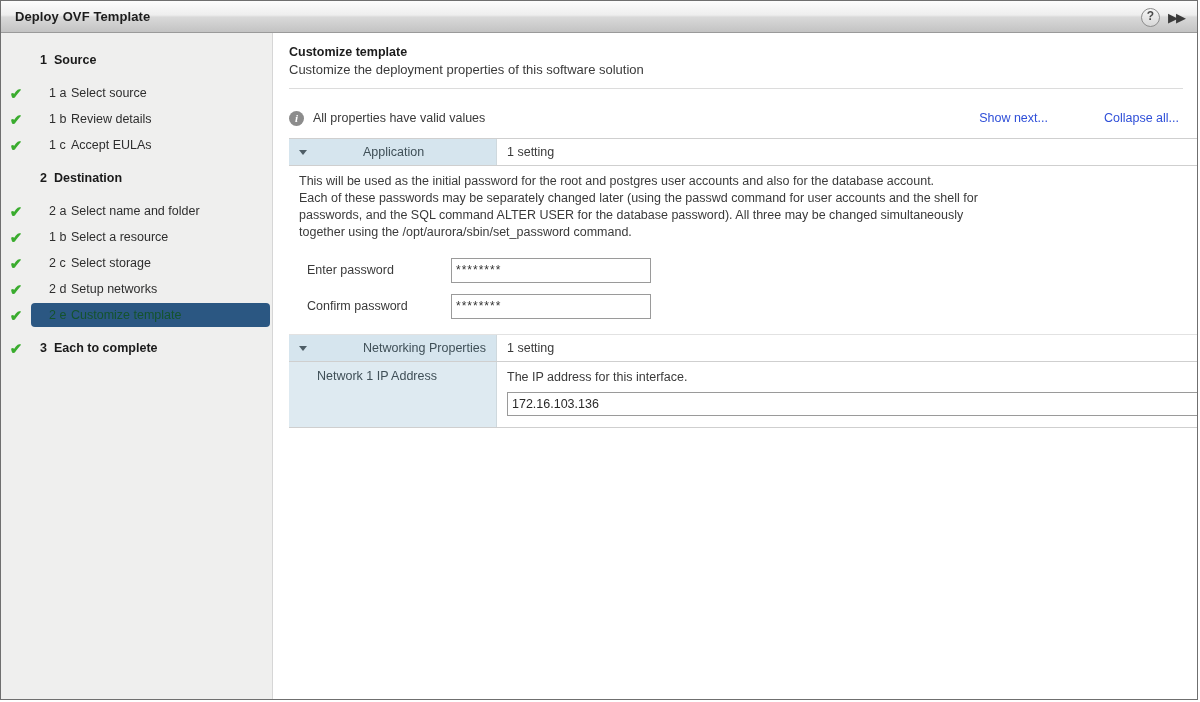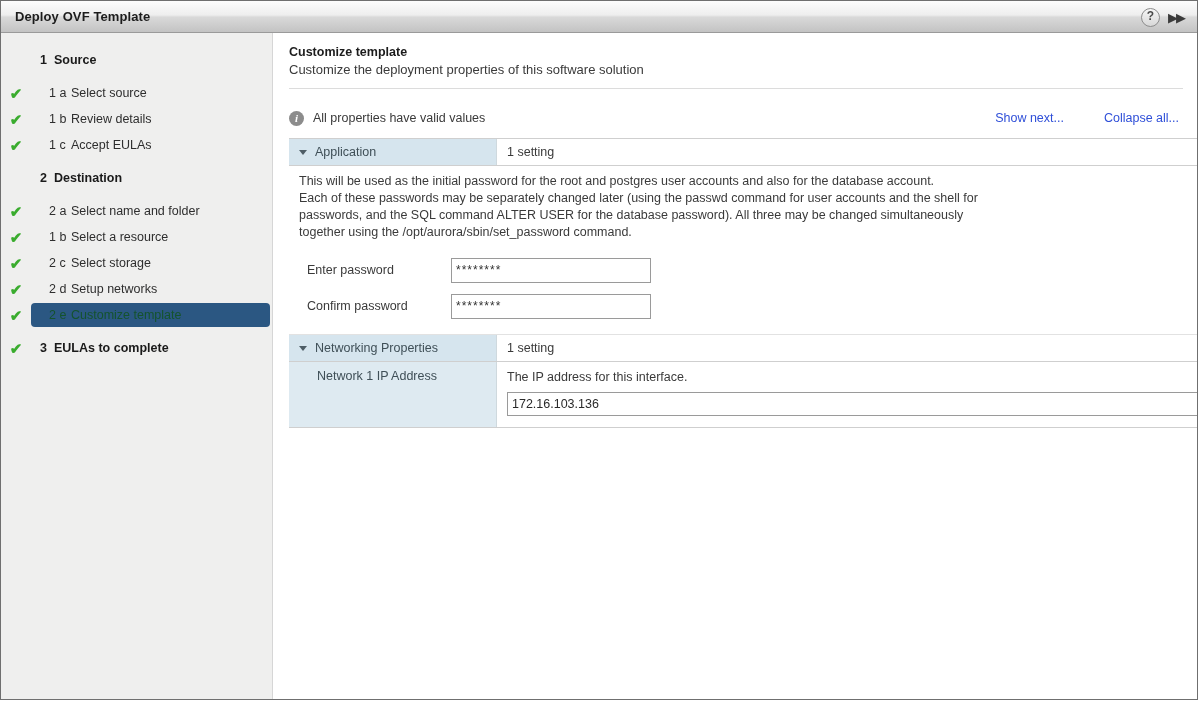--- a/index.html
+++ b/index.html
@@ -202,20 +202,21 @@
   .status-links {
     margin-left: auto;
     display: flex;
     gap: 40px;
   }
   .link {
     font-size: 12.5px;
     color: #2f4fd8;
     cursor: pointer;
     white-space: nowrap;
+    margin-left: 16px;
   }
 
   
   .prop-table {
     margin-top: 3px;
     border-top: 1px solid #cfcfcf;
     border-bottom: 1px solid #cfcfcf;
     width: 1120px;
   }
   .prop-row {
@@ -226,20 +227,21 @@
   .prop-row.group-row { border-bottom: 1px solid #cfcfcf; }
   .prop-left {
     flex: 0 0 208px;
     width: 208px;
     background: #deeaf1;
     border-right: 1px solid #cfd9de;
     box-sizing: border-box;
     padding: 7px 8px 7px 10px;
     font-size: 12.5px;
     color: #3f4f57;
+    gap: 48px;
   }
   .prop-row.group-row .prop-left {
     background: #d6e5ee;
     display: flex;
     align-items: center;
     padding-top: 6px;
     padding-bottom: 6px;
   }
   .caret {
     display: inline-block;
@@ -441,21 +443,21 @@
             <div class="nav-check">✔</div>
             <div class="nav-label">
               <span class="nav-num">2 e</span>
               <span>Customize template</span>
             </div>
           </div>
           <div class="nav-item group nav-spacer-group">
             <div class="nav-check">✔</div>
             <div class="nav-label">
               <span class="nav-num">3</span>
-              <span>EULAs to complete</span>
+              <span>Each to complete</span>
             </div>
           </div>
         </div>
     </div>
 
     <div class="main">
       <div class="main-title">Customize template</div>
       <div class="main-sub">Customize the deployment properties of this software solution</div>
       <div class="hrule"></div>
 

